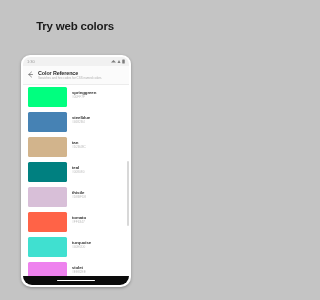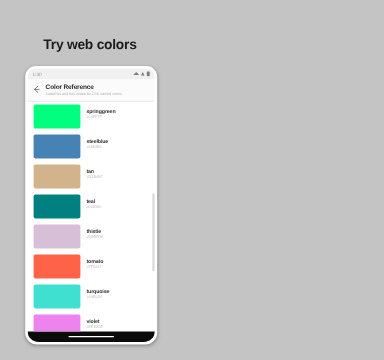--- a/index.html
+++ b/index.html
@@ -5,21 +5,21 @@
   * { box-sizing: border-box; margin: 0; padding: 0; }
   html, body {
     width: 150px; height: 300px;
     font-family: "Liberation Sans", sans-serif;
     overflow: hidden;
   }
   body { background: #c4c4c4; position: relative; }
 
   .page-heading {
     position: absolute;
-    top: 32px; left: 0; width: 150px;
+    top: 20px; left: 0; width: 150px;
     text-align: center;
     font-size: 11.5px;
     font-weight: bold;
     color: #1b1b1b;
     letter-spacing: -0.2px;
   }
 
   
   .phone {
     position: absolute;

